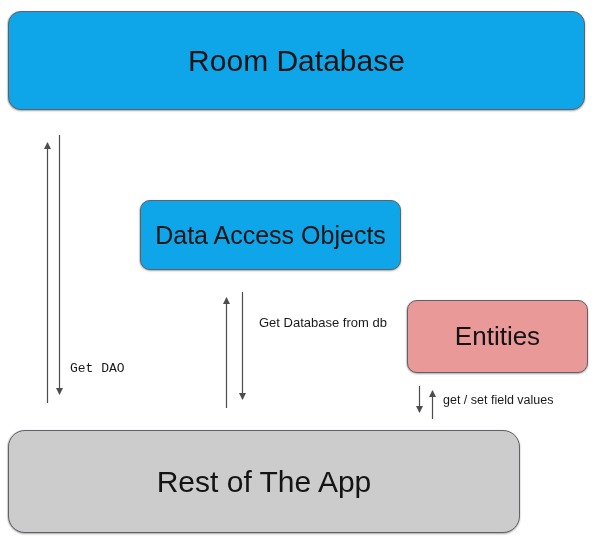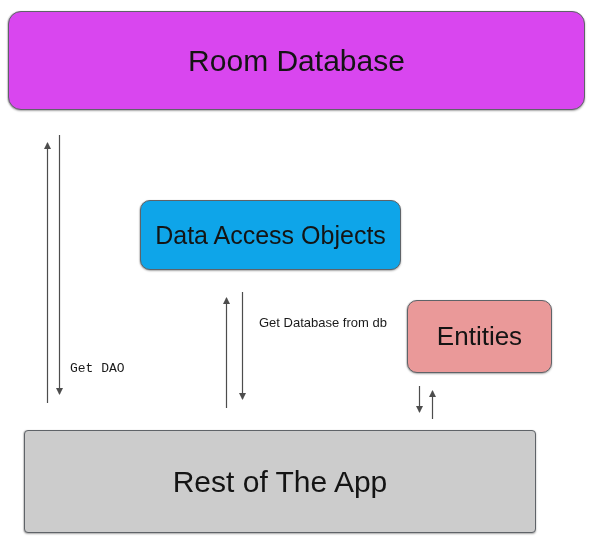--- a/index.html
+++ b/index.html
@@ -18,22 +18,22 @@
     align-items: center;
     justify-content: center;
     border: 1.5px solid #5f6368;
     box-shadow: 0 1px 2px rgba(0,0,0,0.35), -1px 0 1px rgba(0,0,0,0.12);
     box-sizing: border-box;
     text-align: center;
   }
   .box .box-label { color: #141414; }
   #room-db    { left: 8px;   top: 11px;  width: 577px; height: 99px;  border-radius: 13px; font-size: 30px; }
   #dao        { left: 140px; top: 200px; width: 261px; height: 70px;  border-radius: 10px; font-size: 25px; }
-  #entities   { left: 407px; top: 300px; width: 145px; height: 73px;  border-radius: 10px; font-size: 26px; }
-  #rest-app   { left: 24px;   top: 430px; width: 512px; height: 103px; border-radius: 4px; font-size: 30px; }
+  #entities   { left: 407px; top: 300px; width: 181px; height: 73px;  border-radius: 10px; font-size: 26px; }
+  #rest-app   { left: 8px;   top: 430px; width: 512px; height: 103px; border-radius: 17px; font-size: 30px; }
 
   .edge-label {
     position: absolute;
     font-size: 13px;
     line-height: 16px;
     color: #1a1a1a;
     white-space: pre-line;
   }
   #lbl-get-dao      { left: 70px;  top: 361px; font-family: Liberation Mono, monospace; }
   #lbl-get-entities { left: 259px; top: 315px; }
@@ -52,21 +52,21 @@
     text-shadow: 1px 1px 1px rgba(105,105,105,0.9);
     letter-spacing: 0.5px;
     white-space: nowrap;
   }
 </style>
 </head>
 <body>
 
 <div class="canvas">
 
-  <div class="box" id="room-db" style="background-color: #d946ef;">
+  <div class="box" id="room-db" style="background-color: #0ea5e9;">
     <span class="box-label">Room Database</span>
   </div>
 
   <div class="box" id="dao" style="background-color: #0ea5e9;">
     <span class="box-label">Data Access Objects</span>
   </div>
 
   <div class="box" id="entities" style="background-color: rgb(234, 153, 153);">
     <span class="box-label">Entities</span>
   </div>
@@ -87,15 +87,16 @@
 
     <line class="arrow-line" x1="226.5" y1="408" x2="226.5" y2="298" marker-end="url(#ah)" style="stroke: rgb(77, 77, 77);"></line>
     <line class="arrow-line" x1="242.5" y1="292" x2="242.5" y2="399" marker-end="url(#ah)" style="stroke: rgb(77, 77, 77);"></line>
 
     <line class="arrow-line" x1="419.5" y1="386" x2="419.5" y2="412" marker-end="url(#ah)" style="stroke: rgb(77, 77, 77);"></line>
     <line class="arrow-line" x1="432.5" y1="419" x2="432.5" y2="391" marker-end="url(#ah)" style="stroke: rgb(77, 77, 77);"></line>
   </svg>
 
   <div class="edge-label" id="lbl-get-dao">Get DAO</div>
   <div class="edge-label" id="lbl-get-entities">Get Database from db</div>
+  <div class="edge-label" id="lbl-get-set">get / set field values</div>
 
 
 </div>
 
 </body></html>

